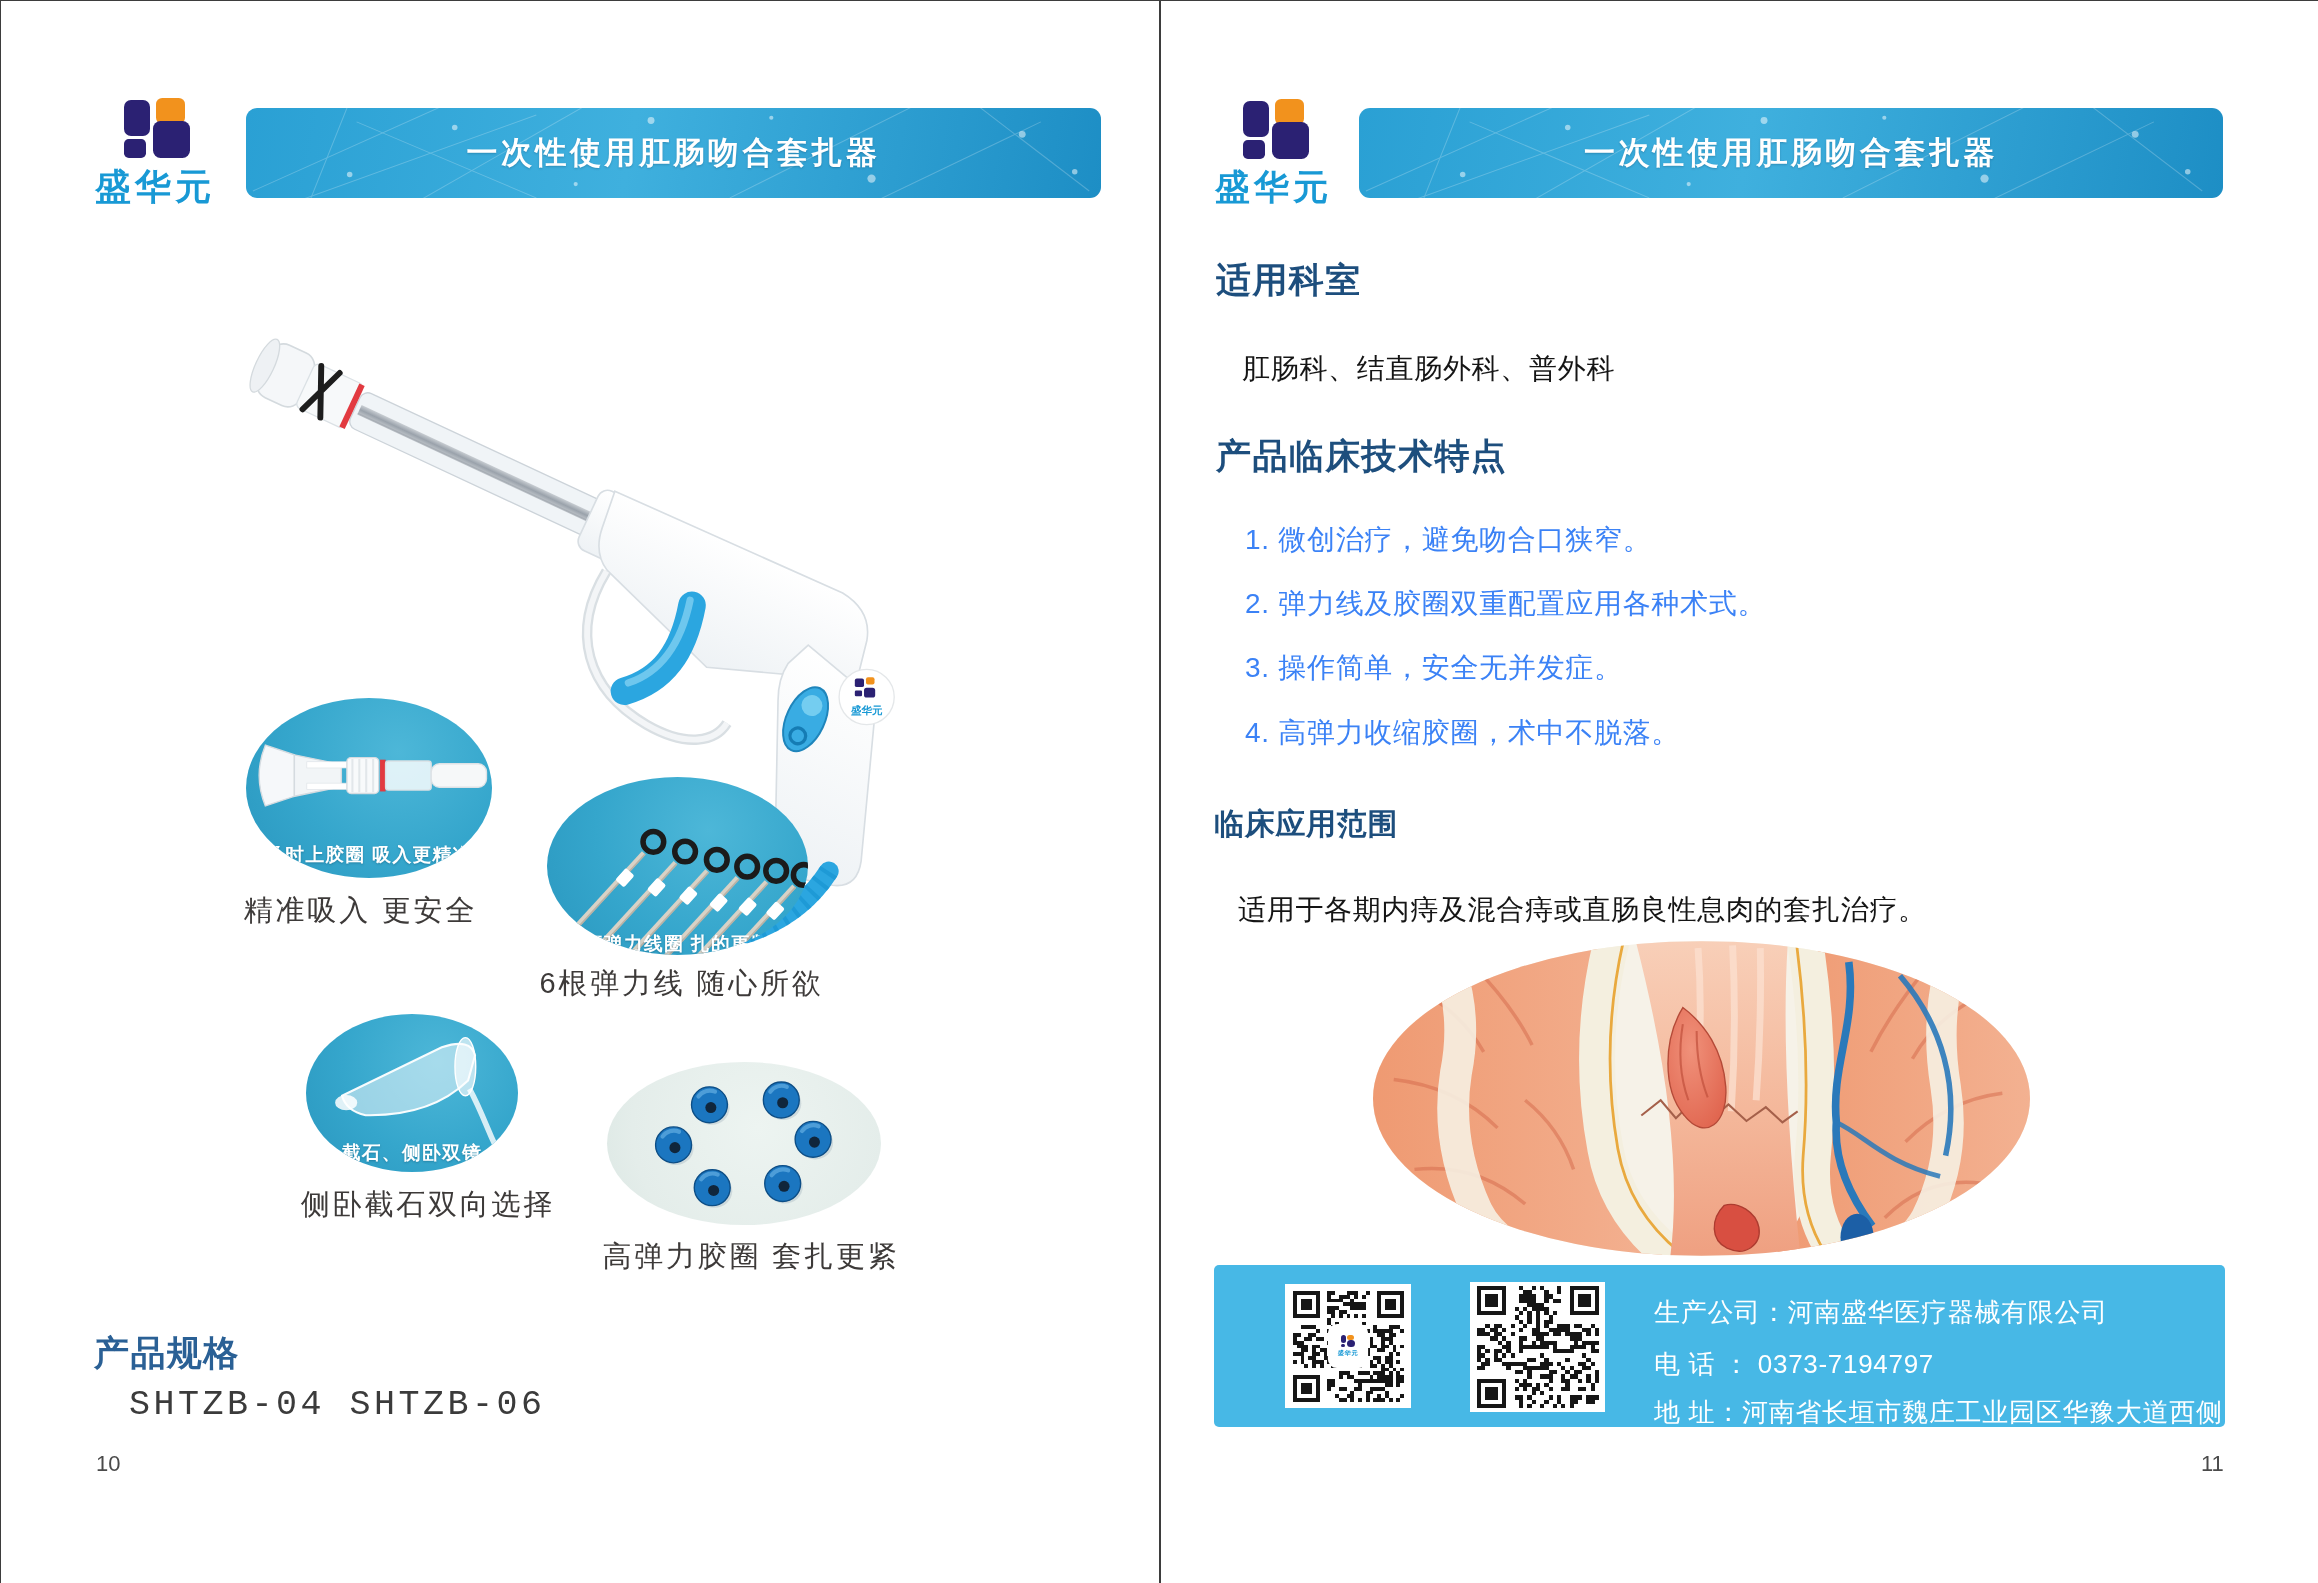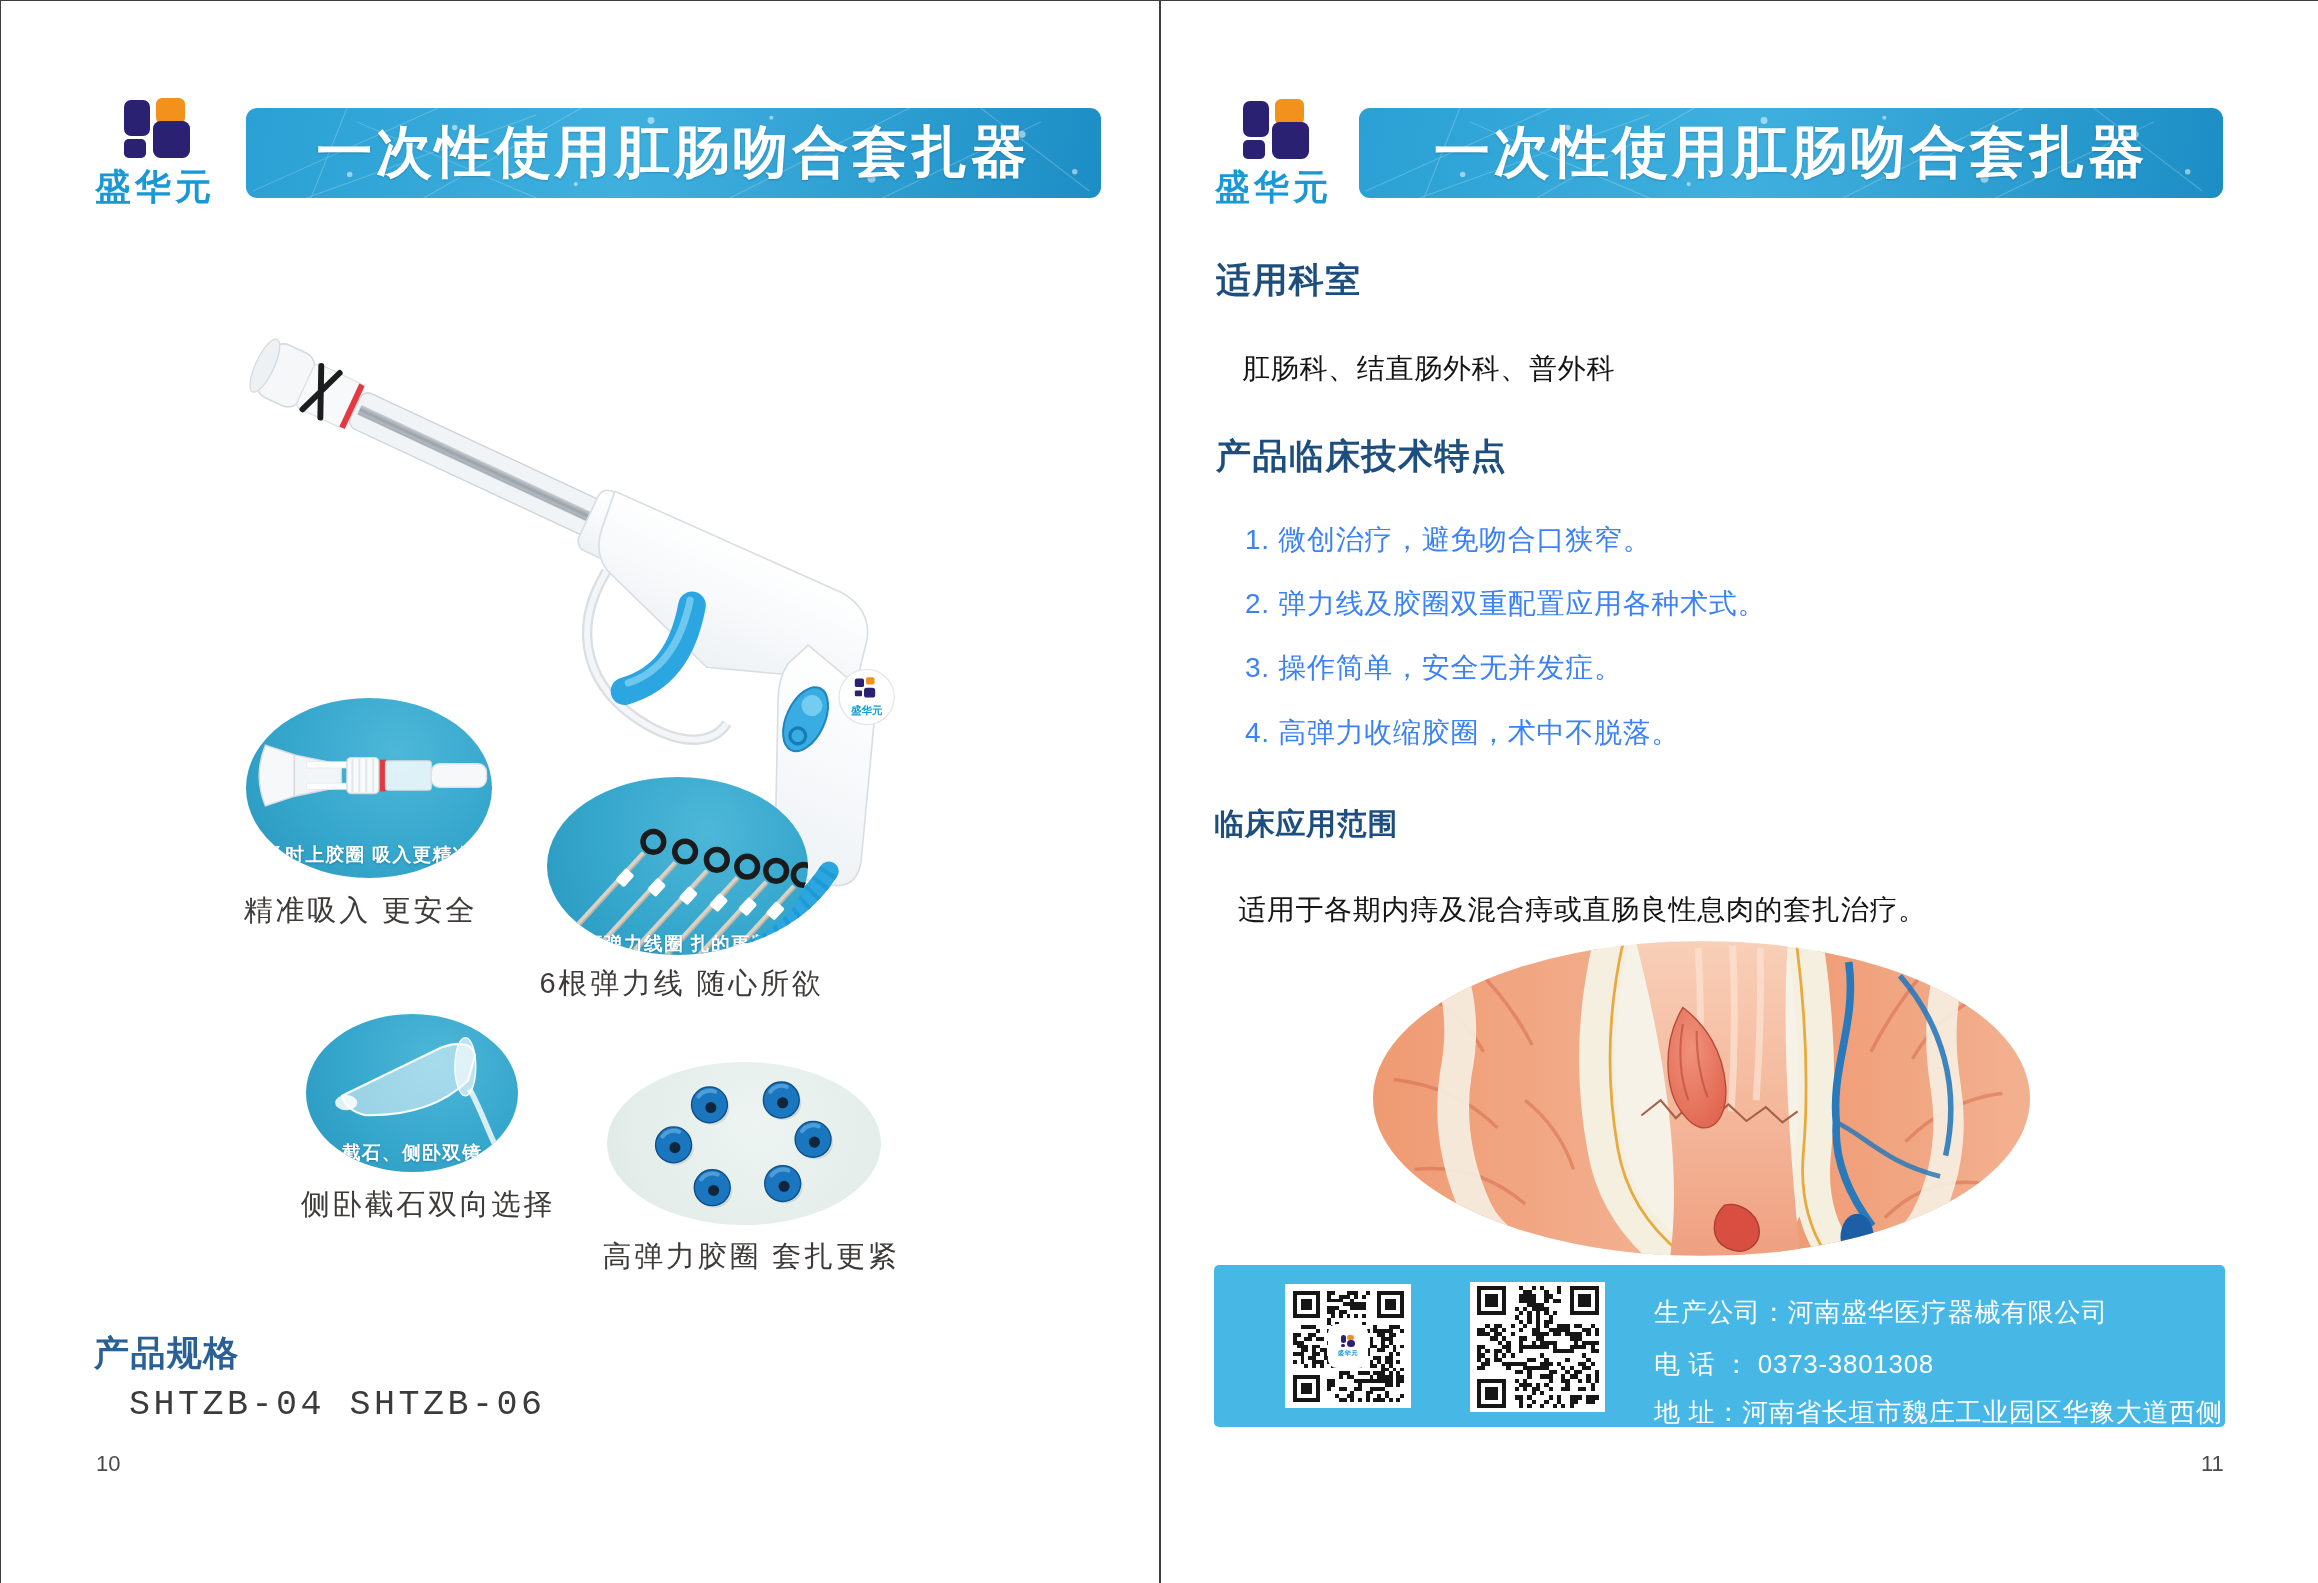--- a/index.html
+++ b/index.html
@@ -15,21 +15,21 @@
   .logo-mark .p2{position:absolute;left:46%;top:0;width:42%;height:42%;background:#f2921d;border-radius:6.2px;}
   .logo-mark .p3{position:absolute;left:42%;top:38%;width:54%;height:60%;background:#2b2173;border-radius:7.6px;}
   .logo-mark .p4{position:absolute;left:0;top:68%;width:32%;height:30%;background:#2b2173;border-radius:4.8px;}
   .logo-text{position:absolute;color:#1899d5;font-weight:bold;letter-spacing:4.1px;white-space:nowrap;}
 
   
   .banner{position:absolute;height:90px;border-radius:11px;overflow:hidden;
     background:linear-gradient(100deg,#2aa0d4 0%,#3fb0de 45%,#1d8ec5 100%);
     display:flex;align-items:center;justify-content:center;}
   .banner .net{position:absolute;left:0;top:0;width:100%;height:100%;}
-  .banner .title{position:relative;color:#fff;font-size:56px;font-weight:bold;letter-spacing:3.5px;
+  .banner .title{position:relative;color:#fff;font-size:31px;font-weight:bold;letter-spacing:3.5px;
     text-shadow:0 1.4px 2.1px rgba(0,40,70,.25);white-space:nowrap;}
 
   
   .fe{position:absolute;border-radius:50%;overflow:hidden;}
   .fe.blue{background:radial-gradient(circle at 62% 30%,#4db7d8 0%,#35a6cc 55%,#2a97bf 100%);}
   .fe.pale{background:radial-gradient(circle at 55% 40%,#edf4f1 0%,#e4edea 70%,#dbe7e3 100%);}
   .fe svg{position:absolute;left:0;top:0;}
   .fe .ov{position:absolute;left:0;right:0;text-align:center;color:#fff;font-weight:bold;
     font-size:18.7px;letter-spacing:1.4px;text-shadow:0 1.4px 2.1px rgba(0,60,90,.35);white-space:nowrap;margin-top:21px;}
   .cap{position:absolute;color:#3d3a39;font-size:29px;letter-spacing:2.8px;text-align:center;white-space:nowrap;}
@@ -861,21 +861,21 @@
               <rect x="133.51724137931035" y="0" width="42.48275862068965" height="42.48275862068965"></rect>
               <rect fill="#fff" x="139.58620689655172" y="6.068965517241379" width="30.344827586206897" height="30.344827586206897"></rect>
               <rect x="145.65517241379308" y="12.137931034482758" width="18.206896551724135" height="18.206896551724135"></rect>
               <rect x="0" y="133.51724137931035" width="42.48275862068965" height="42.48275862068965"></rect>
               <rect fill="#fff" x="6.068965517241379" y="139.58620689655172" width="30.344827586206897" height="30.344827586206897"></rect>
               <rect x="12.137931034482758" y="145.65517241379308" width="18.206896551724135" height="18.206896551724135"></rect>
             </g>
           </svg>
       </div>
       <div class="contact-line" style="left:440px;top:30px;">生产公司：河南盛华医疗器械有限公司</div>
-      <div class="contact-line" style="left:440px;top:82px;">电  话 ：  0373-3801308</div>
+      <div class="contact-line" style="left:440px;top:82px;">电  话 ：  0373-7194797</div>
       <div class="contact-line" style="left:440px;top:130px;">地  址：河南省长垣市魏庄工业园区华豫大道西侧</div>
     </div>
 
     <div class="pagenum" style="left:2200px;top:1450px;">11</div>
   </div>
 
   <div class="divider"></div>
 </div>
 
 

